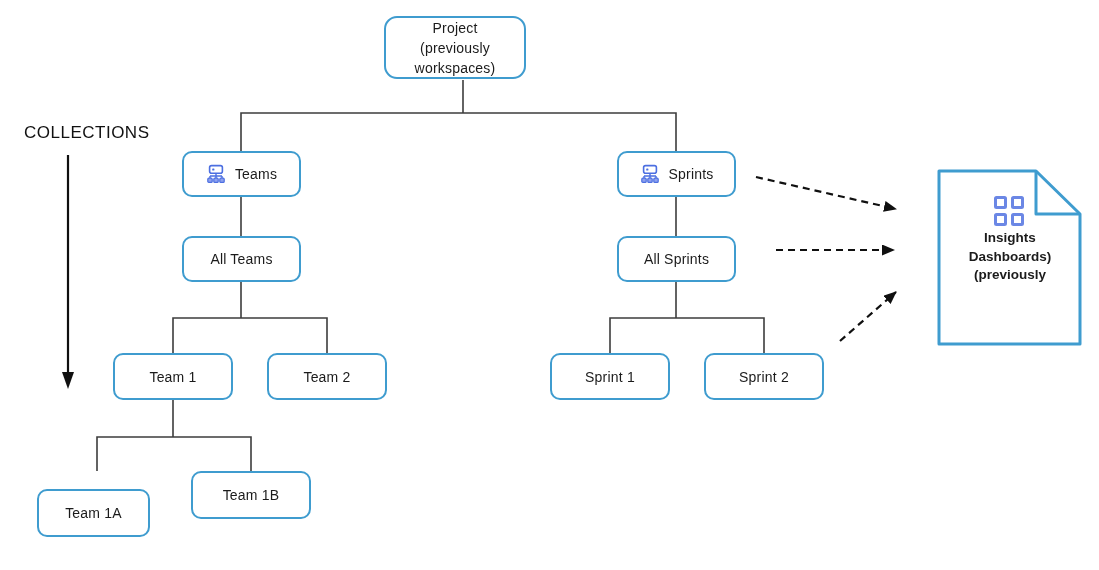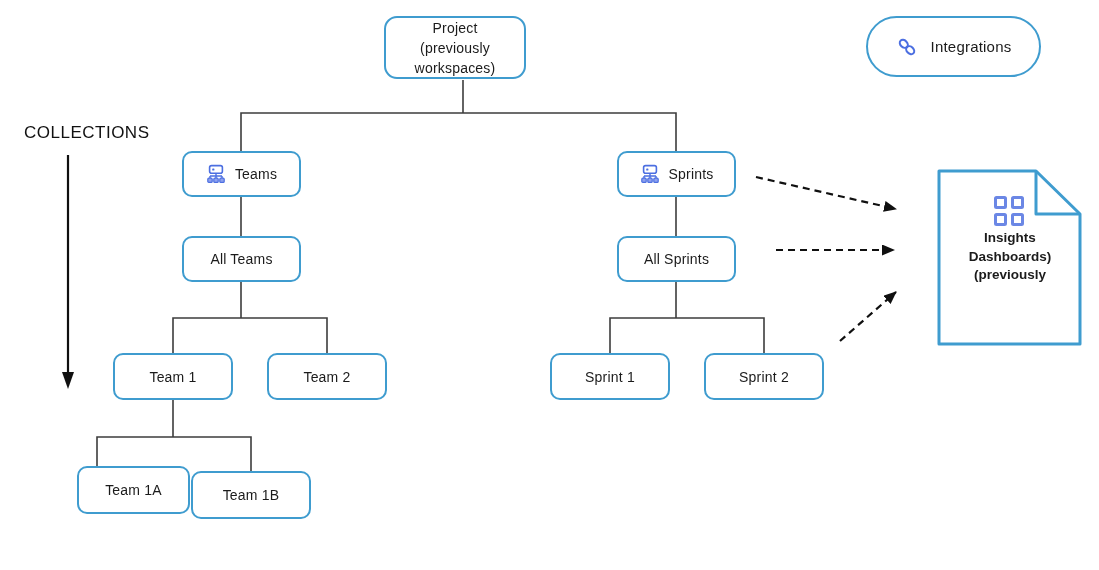--- a/index.html
+++ b/index.html
@@ -132,21 +132,21 @@
   </div>
 
   <div class="node" style="left:113px; top:353px; width:120px; height:47px;">
     <span>Team 1</span>
   </div>
 
   <div class="node" style="left:267px; top:353px; width:120px; height:47px;justify-content:center;">
     <span>Team 2</span>
   </div>
 
-  <div class="node" style="left:37px; top:466px; width:113px; height:48px;margin-left:40px;">
+  <div class="node" style="left:37px; top:489px; width:113px; height:48px;">
     <span>Team 1A</span>
   </div>
 
   <div class="node" style="left:191px; top:471px; width:120px; height:48px;">
     <span>Team 1B</span>
   </div>
 
   <div class="node" style="left:617px; top:151px; width:119px; height:46px;">
     <svg class="icon-svg" width="20" height="20" viewBox="0 0 20 20">
       <rect x="3.6" y="1.6" width="12.8" height="7.6" rx="2" fill="none" stroke="#4c6fe1" stroke-width="1.6"></rect>
@@ -164,29 +164,20 @@
   </div>
 
   <div class="node" style="left:550px; top:353px; width:120px; height:47px;">
     <span>Sprint 1</span>
   </div>
 
   <div class="node" style="left:704px; top:353px; width:120px; height:47px;">
     <span>Sprint 2</span>
   </div>
 
-  <div class="node pill" style="left:866px; top:16px; width:175px; height:61px;">
-    <svg class="icon-svg" width="22" height="22" viewBox="0 0 20 20">
-      <g stroke="#4c6fe1" stroke-width="1.9" fill="none" transform="rotate(-45 10 10)">
-        <ellipse cx="10" cy="5.9" rx="3.1" ry="4.1"></ellipse>
-        <ellipse cx="10" cy="14.1" rx="3.1" ry="4.1"></ellipse>
-      </g>
-    </svg>
-    <span>Integrations</span>
-  </div>
 
   <div class="insights-icon">
     <span></span>
       <span></span>
     <span></span>
       <span></span>
   </div>
   <div class="insights-text">
     <div>Insights</div>
     <div>Dashboards)</div>

